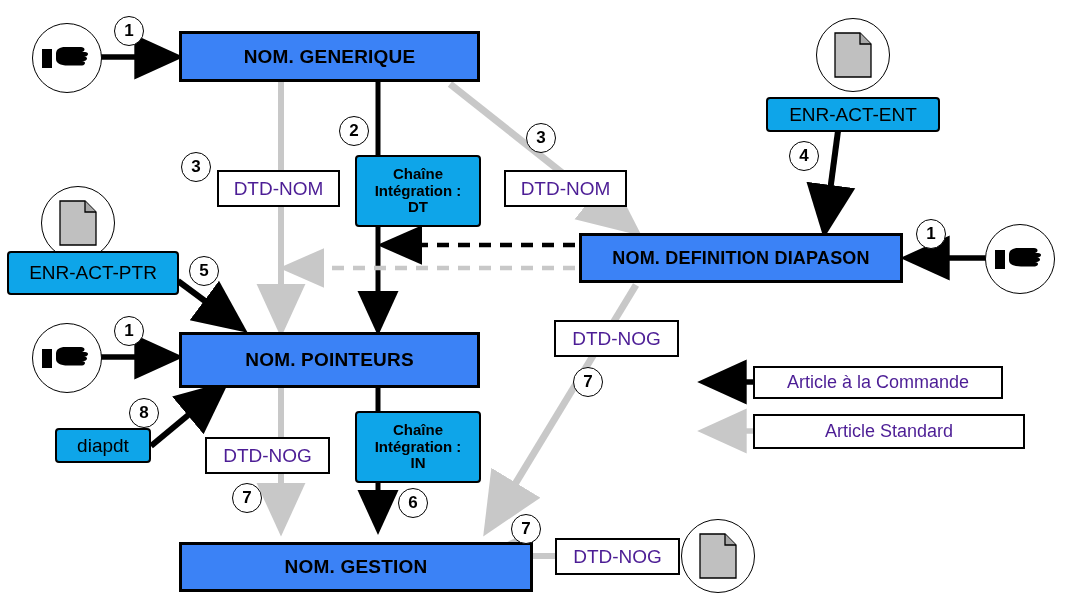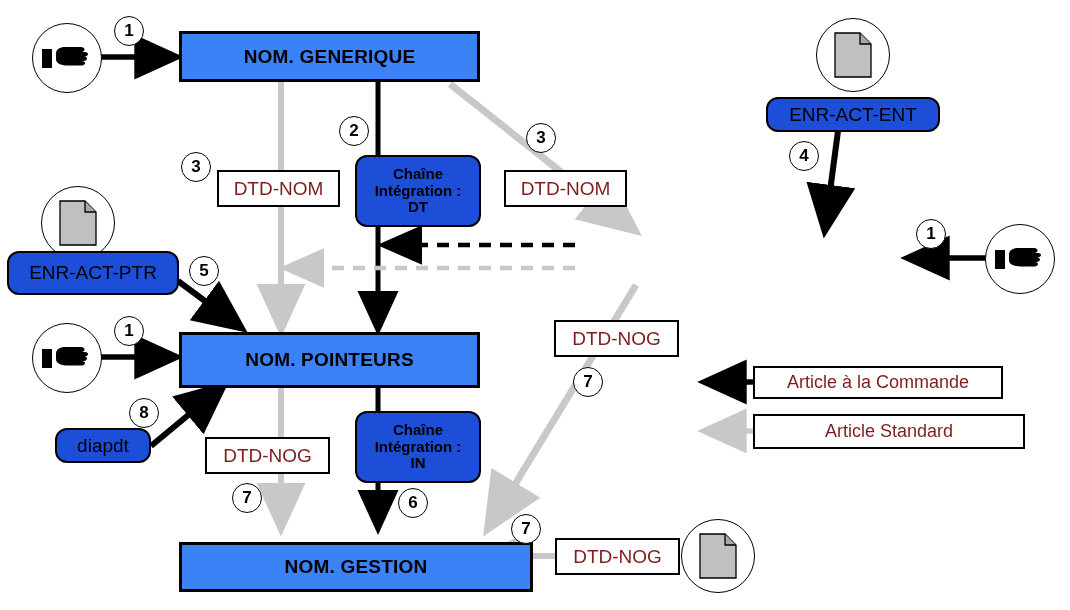--- a/index.html
+++ b/index.html
@@ -14,38 +14,38 @@
     box-sizing:border-box;
     display:flex;align-items:center;justify-content:center;
     font-weight:bold;
     letter-spacing:0.2px;
     color:#000;
   }
 
   
   .roundbox{
     position:absolute;
-    background:#1d4ed8;
+    background:#0ea5e9;
     border:2px solid #000;
-    border-radius:12px;
+    border-radius:4px;
     box-sizing:border-box;
     display:flex;align-items:center;justify-content:center;
     text-align:center;
     color:#000;
   }
   .roundbox.bold{font-weight:bold;line-height:1.12;}
 
   
   .labbox{
     position:absolute;
     background:#fff;
     border:2px solid #000;
     box-sizing:border-box;
     display:flex;align-items:center;justify-content:center;
-    color:#7f1d1d;
+    color:#4c1d95;
     z-index:6;
   }
 
   
   .numcirc{
     position:absolute;
     width:30px;height:30px;
     border:1.6px solid #000;
     border-radius:50%;
     background:#fff;
@@ -174,20 +174,23 @@
   </div>
 
   <div class="procbox" style="left:179px;top:332px;width:301px;height:56px;font-size:19px;z-index:4;">
     <span>NOM. POINTEURS</span>
   </div>
 
   <div class="procbox" style="left:179px;top:542px;width:354px;height:50px;font-size:19px;z-index:4;">
     <span>NOM. GESTION</span>
   </div>
 
+  <div class="procbox" style="left:579px;top:233px;width:324px;height:50px;font-size:18px;z-index:4;">
+    <span>NOM. DEFINITION DIAPASON</span>
+  </div>
 
   <div class="roundbox bold" style="left:355px;top:155px;width:126px;height:72px;font-size:15px;z-index:7;flex-direction:column;">
     <span>Chaîne</span>
     <span>Intégration :</span>
     <span>DT</span>
   </div>
 
   <div class="roundbox bold" style="left:355px;top:411px;width:126px;height:72px;font-size:15px;z-index:7;flex-direction:column;">
     <span>Chaîne</span>
     <span>Intégration :</span>

